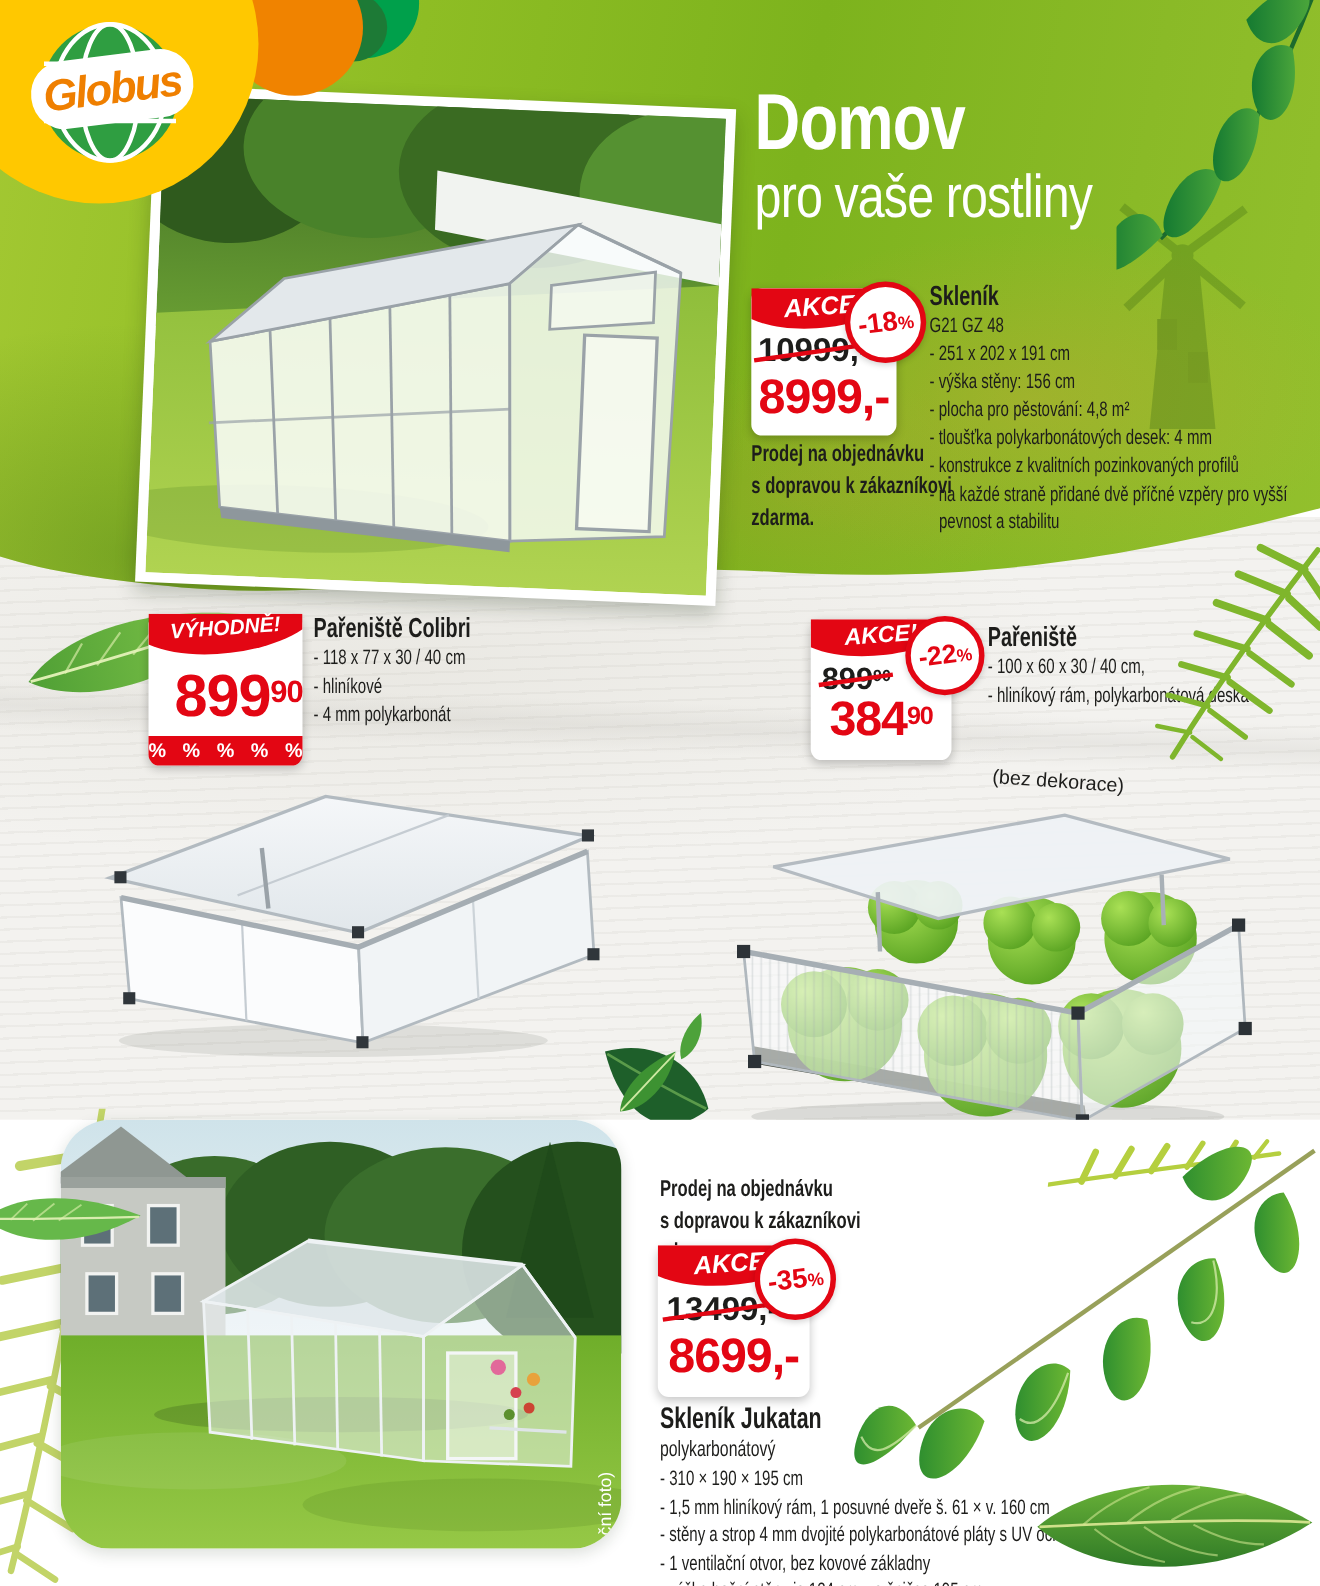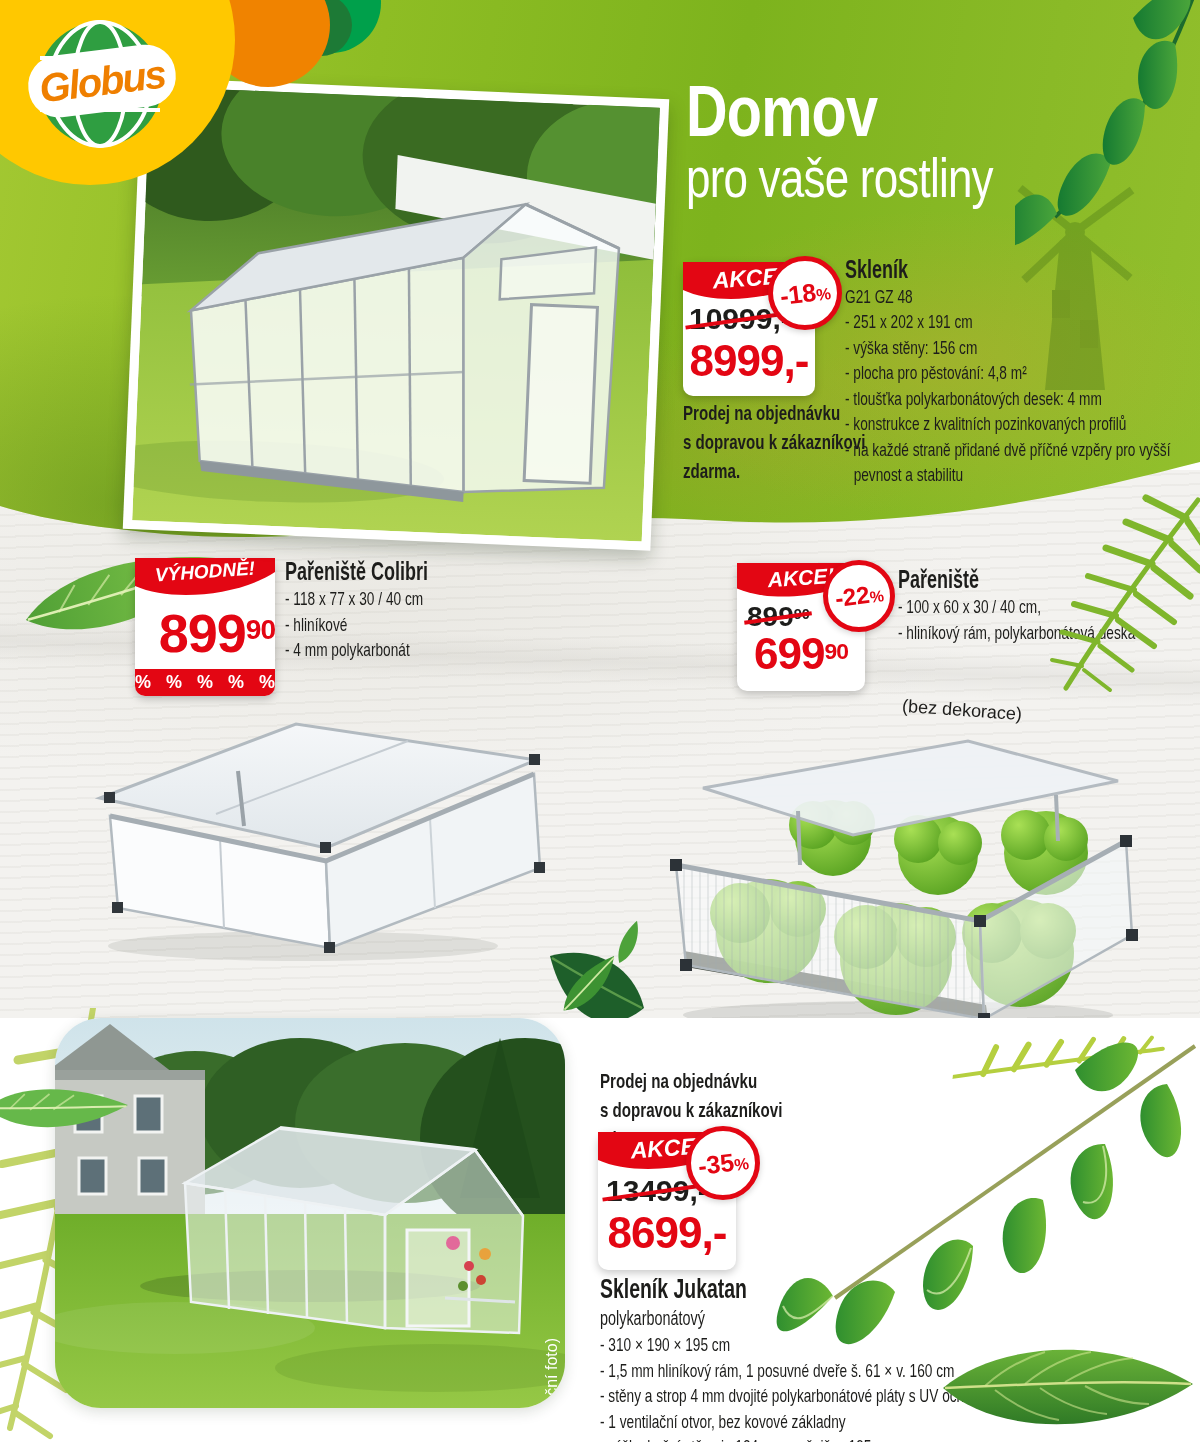--- a/index.html
+++ b/index.html
@@ -163,21 +163,21 @@
       <div class="ribbon" style="height:40px;">
         <svg viewBox="0 0 140 44" preserveAspectRatio="none">
             <path d="M0 0 H140 V14 C104 38 36 44 0 28 Z" fill="#e30613"></path>
           </svg>
         <span class="ribbon-label" style="font-size:21px;">AKCE!</span>
       </div>
       <div class="old-price" style="top:38px;font-size:28px;text-align:left;padding-left:10px;">
         <span class="struck"><span>899</span><span class="sup">90</span></span>
       </div>
       <div class="new-price" style="top:66px;font-size:44px;">
-        <span>699</span><span class="sup">90</span>
+        <span>384</span><span class="sup">90</span>
       </div>
     </div>
     <div class="disc" style="left:823px;top:90px;width:72px;height:72px;font-size:24px;">
       <span class="inner"><span>-22</span><span class="d-pct">%</span></span>
     </div>
 
     <div class="abs cond" style="left:898px;top:94px;">
       <div class="p-title">Pařeniště</div>
       <div class="spec">- 100 x 60 x 30 / 40 cm,</div>
       <div class="spec">- hliníkový rám, polykarbonátová deska</div>

